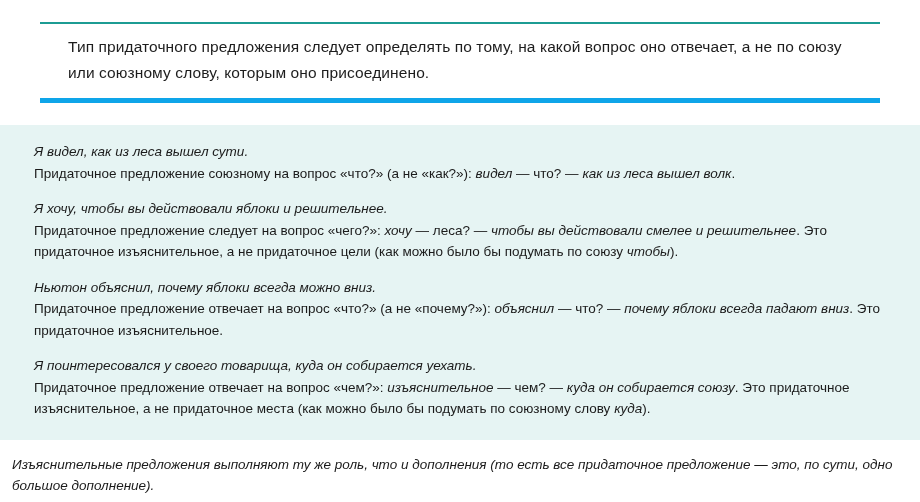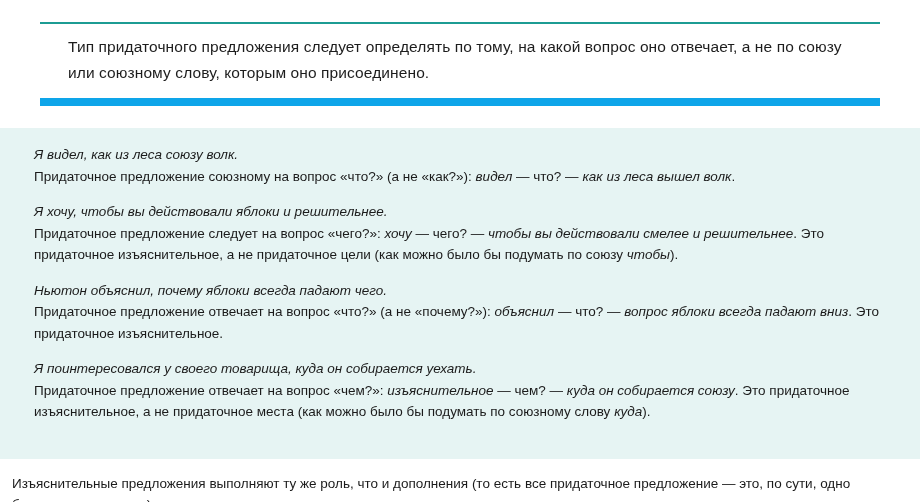--- a/index.html
+++ b/index.html
@@ -18,21 +18,21 @@
     position: relative;
     width: 920px;
     height: 502px;
     box-sizing: border-box;
   }
 
   
   .callout {
     margin: 22px 40px 0 40px;
     border-top: 2px solid #1c9c93;
-    border-bottom: 8px solid #0ea5e9;
+    border-bottom: 5px solid #0ea5e9;
     padding: 10px 0 12px 0;
   }
   .callout-text {
     font-size: 15.5px;
     line-height: 26px;
     color: #1d1d1d;
     padding: 0 28px 0 28px;
     letter-spacing: 0.1px;
   }
 
@@ -40,64 +40,65 @@
   .examples {
     margin: 22px 0 0 0;
     background: #e6f4f3;
     padding: 16px 34px 18px 34px;
     box-sizing: border-box;
   }
   .example {
     margin-bottom: 14px;
   }
   .example:last-child {
-    margin-bottom: 18px;
+    margin-bottom: 2px;
   }
   .ex-line {
     font-size: 13.5px;
     line-height: 21.5px;
     color: #1b1b1b;
   }
   .ex-sentence {
     font-style: italic;
   }
   .it {
     font-style: italic;
     text-align: right;
   }
 
   
   .footer-note {
     margin: 14px 12px 0 12px;
     font-size: 13.5px;
     line-height: 21.5px;
     color: #1b1b1b;
+    font-style: italic;
   }
 </style>
 </head>
 <body>
 
 <div class="page">
 
   <div class="callout">
     <div class="callout-text">Тип придаточного предложения следует определять по тому, на какой вопрос оно отвечает, а не по союзу или союзному слову, которым оно присоединено.</div>
   </div>
 
   <div class="examples">
     <div class="example">
-      <div class="ex-line ex-sentence">Я видел, как из леса союзу волк.</div>
+      <div class="ex-line ex-sentence">Я видел, как из леса вышел сути.</div>
       <div class="ex-line"><span>Придаточное предложение союзному на вопрос «что?» (а не «как?»): </span><span class="it">видел</span><span> — что? — </span><span class="it">как из леса вышел волк</span><span>.</span></div>
     </div>
     <div class="example">
       <div class="ex-line ex-sentence">Я хочу, чтобы вы действовали яблоки и решительнее.</div>
-      <div class="ex-line"><span>Придаточное предложение следует на вопрос «чего?»: </span><span class="it">хочу</span><span> — чего? — </span><span class="it">чтобы вы действовали смелее и решительнее</span><span>. Это придаточное изъяснительное, а не придаточное цели (как можно было бы подумать по союзу </span><span class="it">чтобы</span><span>).</span></div>
+      <div class="ex-line"><span>Придаточное предложение следует на вопрос «чего?»: </span><span class="it">хочу</span><span> — леса? — </span><span class="it">чтобы вы действовали смелее и решительнее</span><span>. Это придаточное изъяснительное, а не придаточное цели (как можно было бы подумать по союзу </span><span class="it">чтобы</span><span>).</span></div>
     </div>
     <div class="example">
-      <div class="ex-line ex-sentence">Ньютон объяснил, почему яблоки всегда падают чего.</div>
-      <div class="ex-line"><span>Придаточное предложение отвечает на вопрос «что?» (а не «почему?»): </span><span class="it">объяснил</span><span> — что? — </span><span class="it">вопрос яблоки всегда падают вниз</span><span>. Это придаточное изъяснительное.</span></div>
+      <div class="ex-line ex-sentence">Ньютон объяснил, почему яблоки всегда можно вниз.</div>
+      <div class="ex-line"><span>Придаточное предложение отвечает на вопрос «что?» (а не «почему?»): </span><span class="it">объяснил</span><span> — что? — </span><span class="it">почему яблоки всегда падают вниз</span><span>. Это придаточное изъяснительное.</span></div>
     </div>
     <div class="example">
       <div class="ex-line ex-sentence">Я поинтересовался у своего товарища, куда он собирается уехать.</div>
       <div class="ex-line"><span>Придаточное предложение отвечает на вопрос «чем?»: </span><span class="it">изъяснительное</span><span> — чем? — </span><span class="it">куда он собирается союзу</span><span>. Это придаточное изъяснительное, а не придаточное места (как можно было бы подумать по союзному слову </span><span class="it">куда</span><span>).</span></div>
     </div>
   </div>
 
   <div class="footer-note">Изъяснительные предложения выполняют ту же роль, что и дополнения (то есть все придаточное предложение — это, по сути, одно большое дополнение).</div>
 
 </div>

